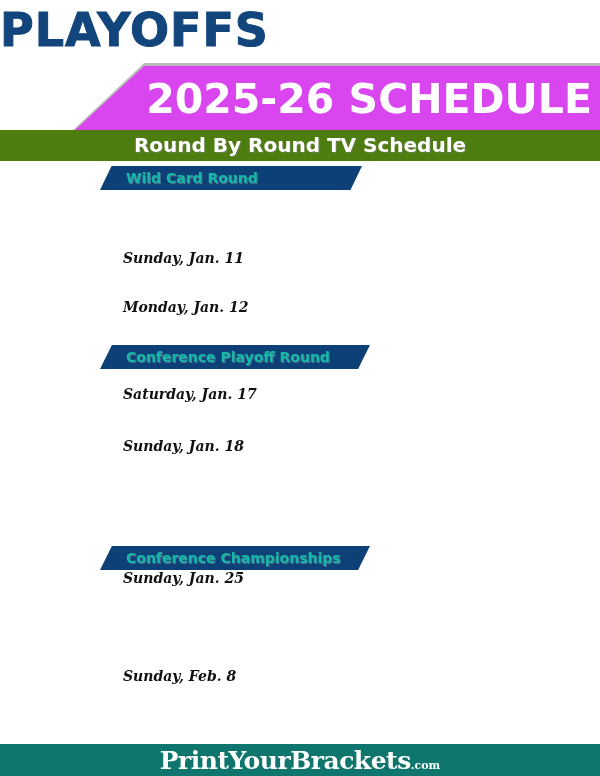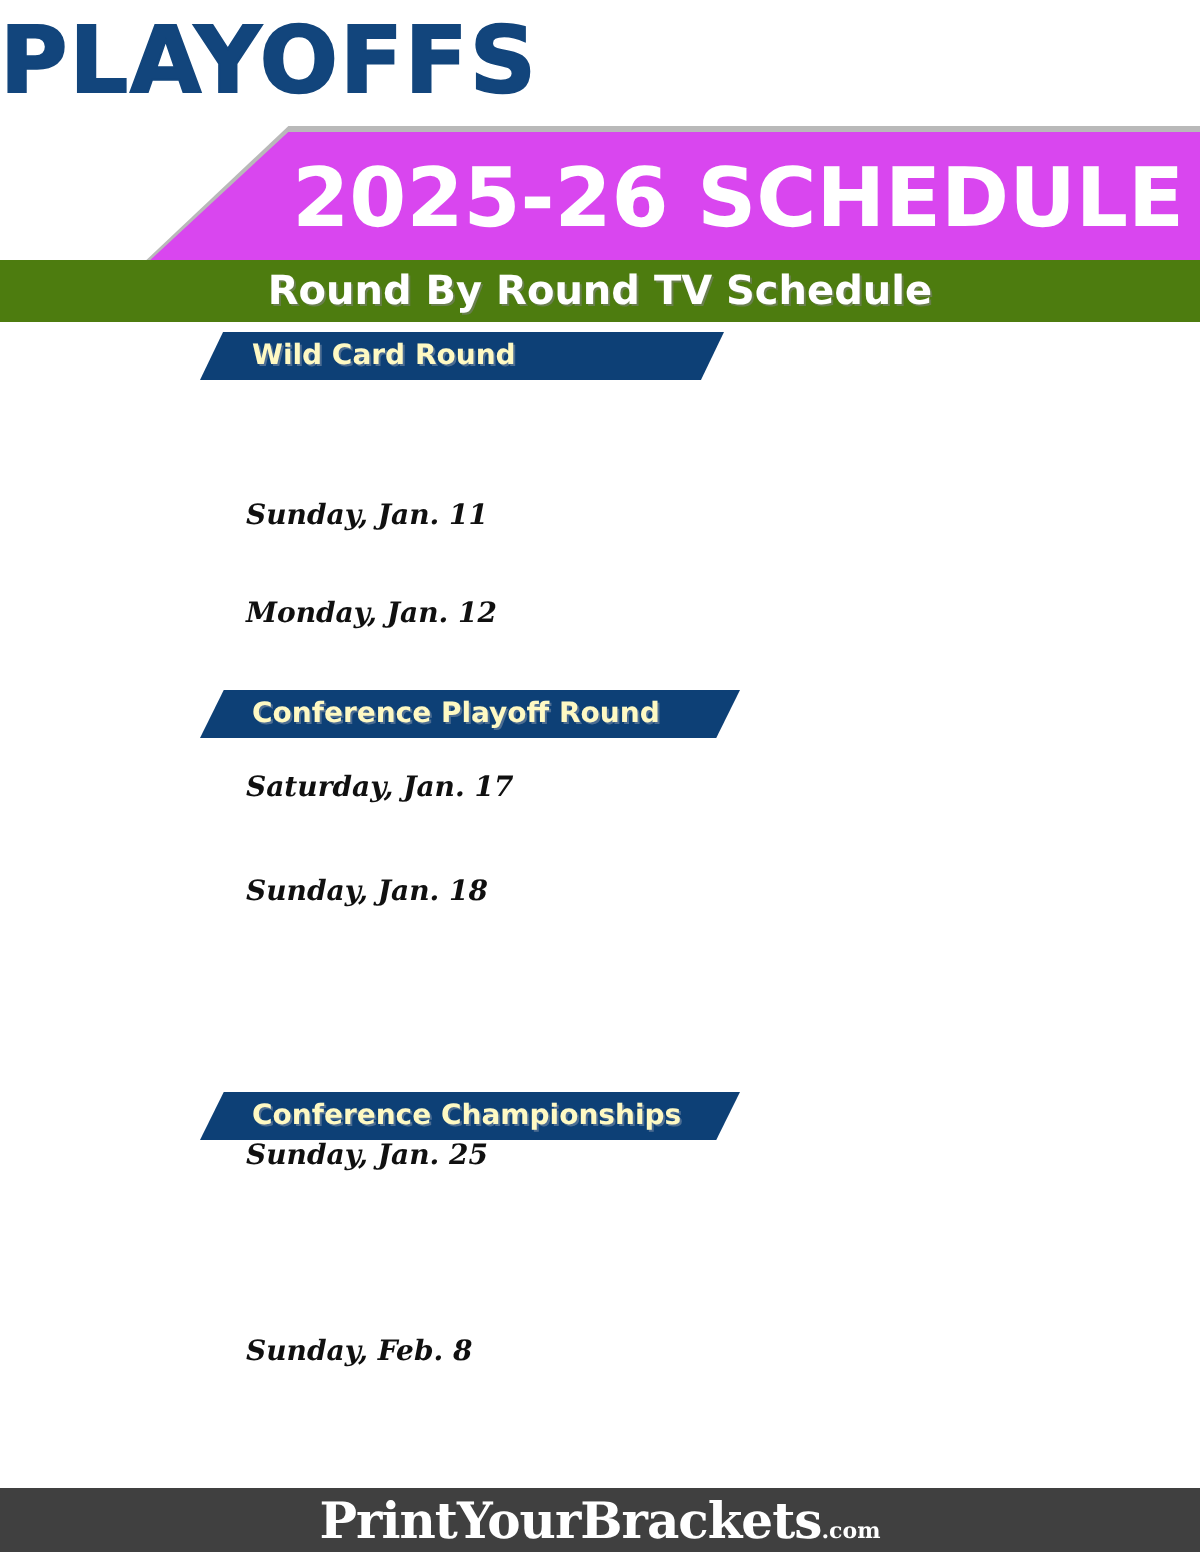--- a/index.html
+++ b/index.html
@@ -115,21 +115,21 @@
     clip-path: polygon(4.4% 0%, 100% 0%, 95.6% 100%, 0% 100%);
   }
   .round-header-label {
     position: absolute;
     left: 26px;
     top: 3px;
     font-family: "DejaVu Sans", sans-serif;
     font-weight: bold;
     font-size: 14px;
     line-height: 18px;
-    color: #fef9c3;
+    color: #14b8a6;
     text-shadow: 1px 1px 0 rgba(120,140,165,0.6);
     white-space: nowrap;
   }
 
   .game-date {
     position: absolute;
     left: 123px;
     font-family: "DejaVu Serif", serif;
     font-weight: bold;
     font-style: italic;
@@ -139,21 +139,21 @@
     white-space: nowrap;
   }
 
   
   .footer-bar {
     position: absolute;
     left: 0;
     top: 744px;
     width: 600px;
     height: 32px;
-    background: #404040;
+    background: #0f766e;
   }
   .footer-brand {
     position: absolute;
     left: 0;
     top: 2px;
     width: 600px;
     text-align: center;
     white-space: nowrap;
     color: #ffffff;
   }

